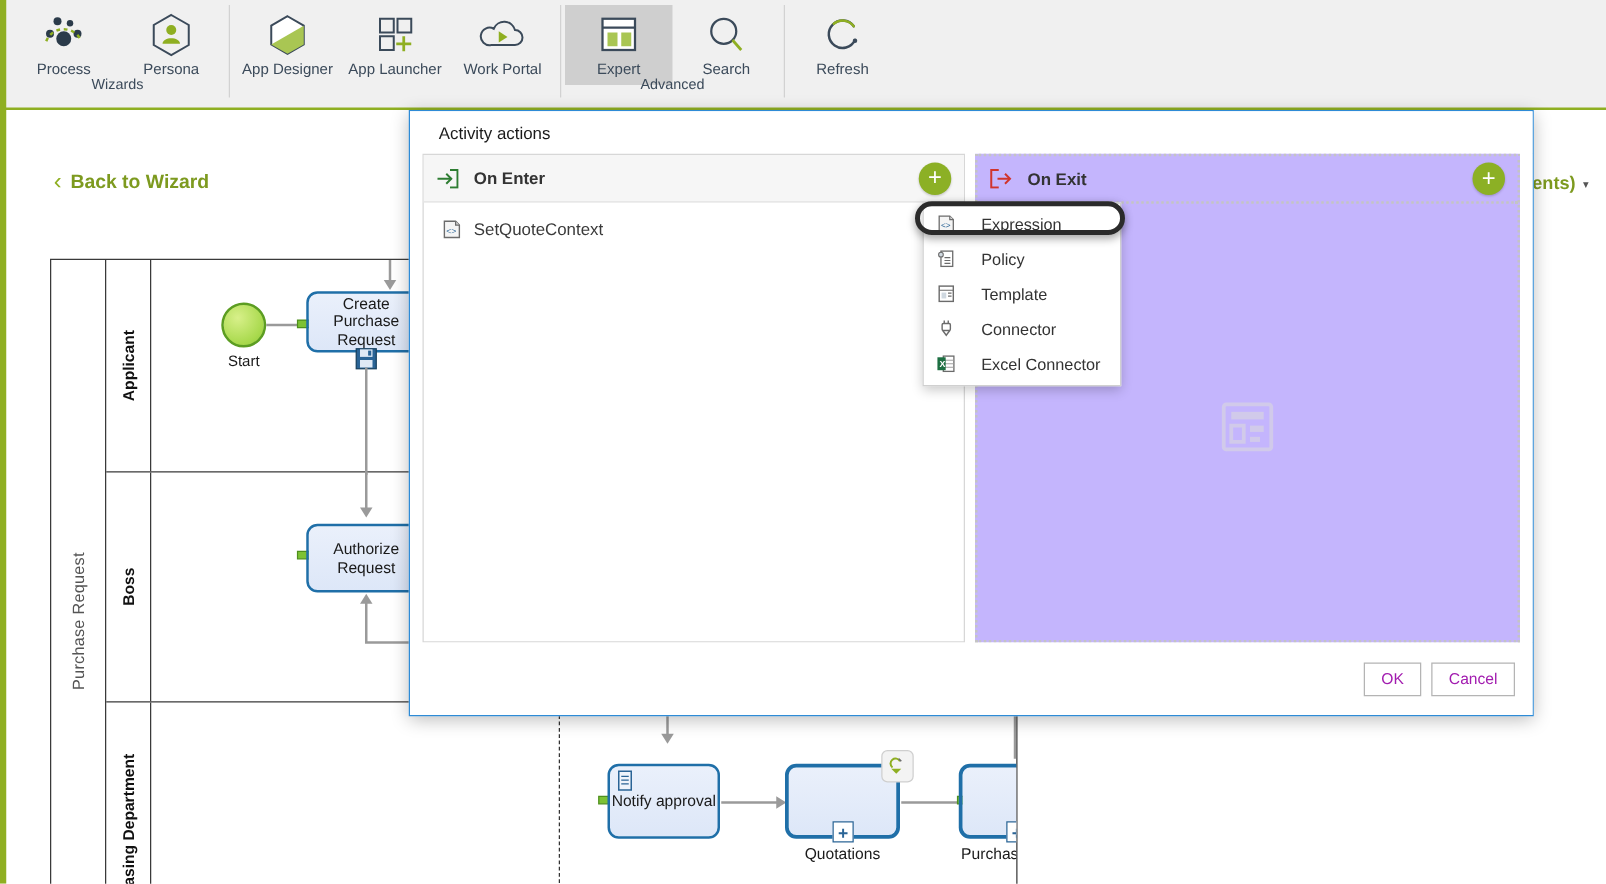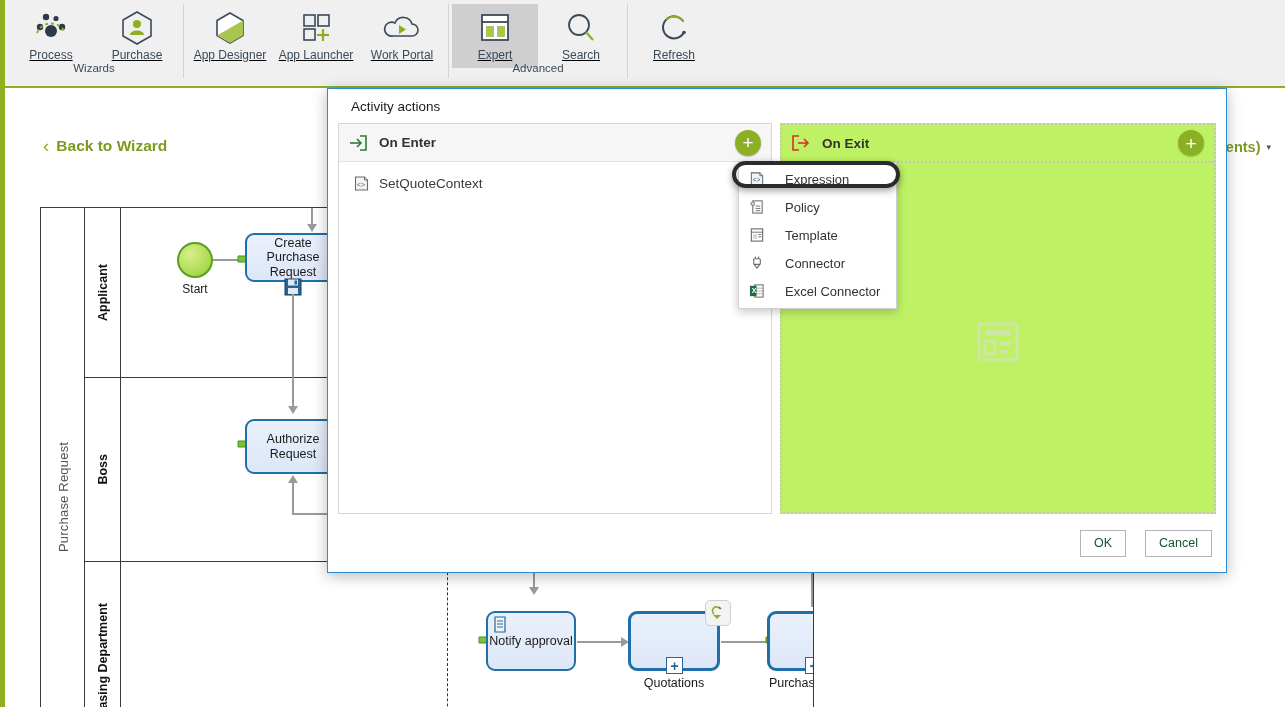--- a/index.html
+++ b/index.html
@@ -36,21 +36,20 @@
     left: 0; top: 0; width: 5px; height: 88px;
     background: #8faf22;
   }
   .ribbon-group {
     position: relative;
     height: 76px;
     display: flex;
     flex-direction: column;
     align-items: center;
     justify-content: flex-start;
-    text-decoration: underline;
   }
   .ribbon-group-items {
     display: flex;
     flex-direction: row;
     align-items: flex-start;
     height: 68px;
     padding-top: 4px;
   }
   .ribbon-group-label {
     font-size: 11.5px;
@@ -281,21 +280,21 @@
     gap: 8px;
   }
   .panel {
     flex: 1;
     border: 1px solid #d7d7d7;
     background: #fff;
     position: relative;
   }
   .panel.dotted {
     border: 2px dotted #c4c4c4;
-    background: #bef264;
+    background: #c4b5fd;
   }
   .panel-hdr {
     height: 38px;
     display: flex;
     align-items: center;
     padding: 0 10px;
     background: #f6f6f6;
     border-bottom: 1px solid #e2e2e2;
     position: relative;
   }
@@ -347,24 +346,23 @@
     padding-right: 14px;
     background: #fff;
   }
   .dlg-btn {
     min-width: 46px;
     height: 27px;
     padding: 0 13px;
     background: #fff;
     border: 1px solid #b4b4b4;
     font-size: 12.5px;
-    color: #14532d;
+    color: #a21caf;
     cursor: pointer;
     font-family: "Liberation Sans", sans-serif;
-    margin-left: 11px;
   }
 
   
   .dropdown {
     position: absolute;
     left: 738px; top: 162px;
     width: 159px;
     background: #fff;
     border: 1px solid #d0d0d0;
     box-shadow: 0 3px 9px rgba(0,0,0,0.22);
@@ -418,21 +416,21 @@
             <span class="rb-lbl">Process</span>
           </div>
           <div class="rb-btn">
             <span class="rb-ico">
               <svg width="34" height="36" viewBox="0 0 34 36">
                 <path d="M17 2 L31 10 L31 26 L17 34 L3 26 L3 10 Z" fill="none" stroke="#3b4a5a" stroke-width="1.6"></path>
                 <circle cx="17" cy="14" r="4" fill="#8faf22"></circle>
                 <path d="M10 25 C10 19 24 19 24 25 Z" fill="#8faf22"></path>
               </svg>
             </span>
-            <span class="rb-lbl">Purchase</span>
+            <span class="rb-lbl">Persona</span>
           </div>
         </div>
         <div class="ribbon-group-label">Wizards</div>
       </div>
 
       <div class="ribbon-sep"></div>
 
       <div class="ribbon-group">
         <div class="ribbon-group-items">
           <div class="rb-btn">

